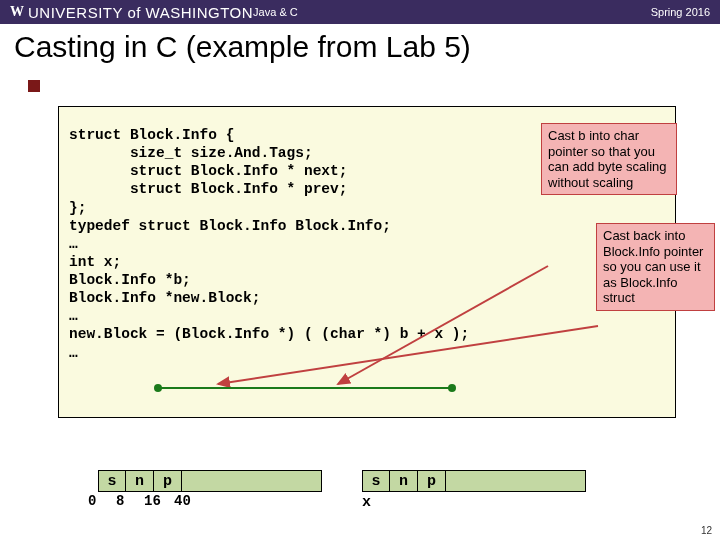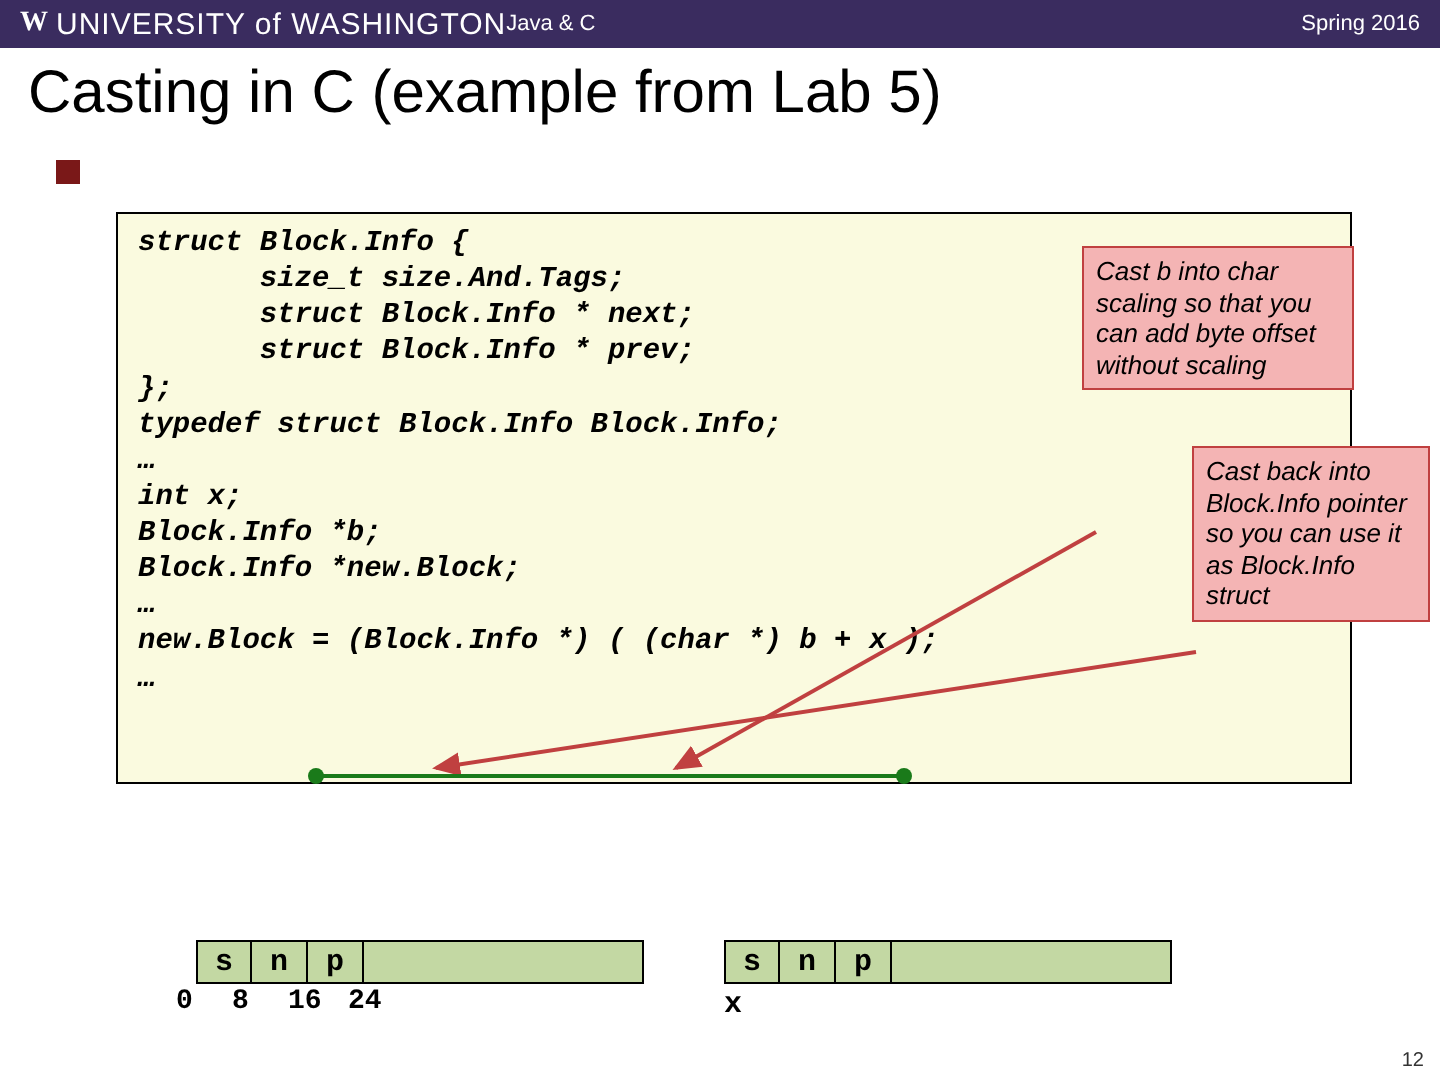--- a/index.html
+++ b/index.html
@@ -7,21 +7,21 @@
   .header { background: #3a2c5f; height: 24px; display: flex; align-items: center; padding: 0 10px; color: #fff; font-size: 10px; }
   .logo { display: flex; align-items: center; gap: 4px; }
   .logo-w { font-family: Georgia, serif; font-size: 14px; font-weight: bold; color: #fff; }
   .univ { font-size: 15px; letter-spacing: 0.5px; }
   .header-center { flex: 1; text-align: left; font-size: 11px; }
   .header-right { font-size: 11px; }
   .title { font-size: 30px; font-weight: 500; font-family: 'Segoe UI', Arial, sans-serif; padding: 6px 14px 2px; color: #000; }
   .bullet-row { display: flex; padding: 8px 18px 0 28px; }
   .bullet { width: 12px; height: 12px; background: #7a1818; margin-top: 6px; margin-right: 14px; flex-shrink: 0; }
   .bullet-text { font-size: 20px; line-height: 1.25; font-family: 'Segoe UI', Arial, sans-serif; }
-  .codebox { margin: 14px 44px 0 58px; background: #fafadf; border: 1.5px solid #000; padding: 6px 10px; font-family: 'Courier New', monospace; font-size: 14.5px; font-weight: bold; line-height: 1.25; white-space: pre; position: relative; font-style: italic; }
+  .codebox { margin: 14px 44px 0 58px; background: #fafadf; border: 1.5px solid #000; padding: 19px 10px; font-family: 'Courier New', monospace; font-size: 14.5px; font-weight: bold; line-height: 1.25; white-space: pre; position: relative; }
   .callout { position: absolute; background: #f4b4b4; border: 1.5px solid #c04040; font-family: 'Segoe UI', Arial, sans-serif; font-size: 13px; font-weight: normal; line-height: 1.2; padding: 4px 6px; white-space: normal; }
   .callout1 { right: -2px; top: 16px; width: 136px; }
   .callout2 { right: -40px; top: 116px; width: 119px; }
   .diagram-wrap { position: absolute; left: 98px; top: 470px; }
   .mem-row { display: flex; }
   .mem-cell { border: 1.5px solid #000; background: #c3d8a3; width: 28px; height: 22px; display: flex; align-items: center; justify-content: center; font-family: 'Courier New', monospace; font-size: 15px; font-weight: bold; }
   .mem-cell.wide { width: 140px; }
   .mem-cell + .mem-cell { border-left: none; }
   .offsets { display: flex; font-family: 'Courier New', monospace; font-size: 14px; font-weight: bold; gap: 0; margin-top: 1px; }
   .off { width: 28px; text-align: left; }
@@ -54,21 +54,21 @@
        struct Block.Info * prev;
 };
 typedef struct Block.Info Block.Info;
 …
 int x;
 Block.Info *b;
 Block.Info *new.Block;
 …
 new.Block = (Block.Info *) ( (char *) b + x );
 …</span>
-  <div class="callout callout1">Cast b into char scaling so that you can add byte offset without scaling</div>
+  <div class="callout callout1">Cast b into char pointer so that you can add byte scaling without scaling</div>
   <div class="callout callout2">Cast back into Block.Info pointer so you can use it as Block.Info struct</div>
 </div>
 
 <svg class="line-arrows" width="620" height="290">
   <defs>
     <marker id="ah" markerWidth="8" markerHeight="8" refX="6" refY="3" orient="auto">
       <path d="M0,0 L7,3 L0,6 Z" fill="#c04040"></path>
     </marker>
   </defs>
   <line x1="490" y1="110" x2="280" y2="228" stroke="#c04040" stroke-width="2" marker-end="url(#ah)"></line>
@@ -82,21 +82,21 @@
   <div class="mem-row">
     <div class="mem-cell">s</div>
     <div class="mem-cell">n</div>
     <div class="mem-cell">p</div>
     <div class="mem-cell wide"></div>
   </div>
   <div class="offsets">
     <div class="off" style="margin-left:-10px">0</div>
     <div class="off" style="margin-left:0px">8</div>
     <div class="off" style="margin-left:0px">16</div>
-    <div class="off" style="margin-left:2px">24</div>
+    <div class="off" style="margin-left:2px">40</div>
   </div>
 </div>
 
 <div class="diagram-wrap2">
   <div class="mem-row">
     <div class="mem-cell">s</div>
     <div class="mem-cell">n</div>
     <div class="mem-cell">p</div>
     <div class="mem-cell wide"></div>
   </div>

